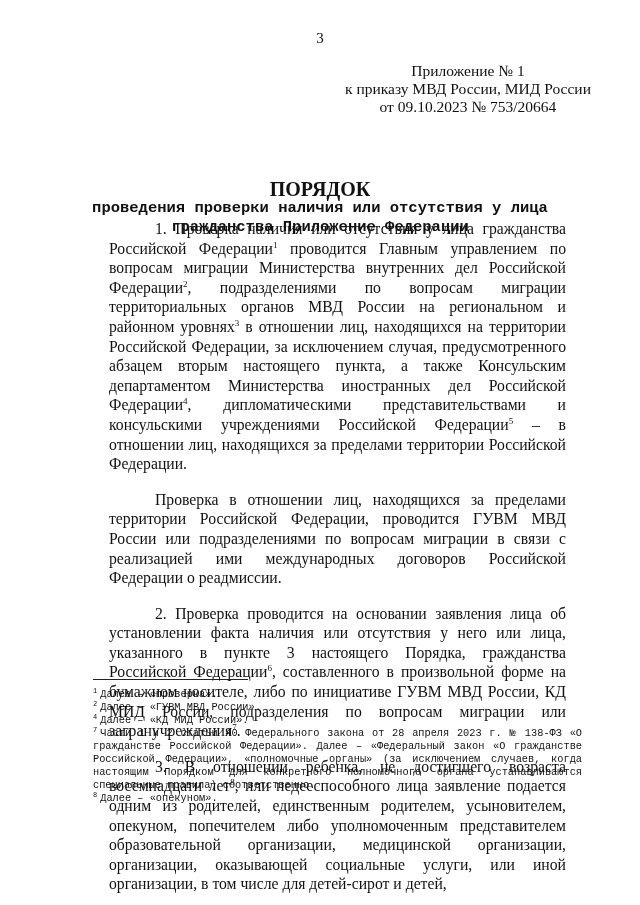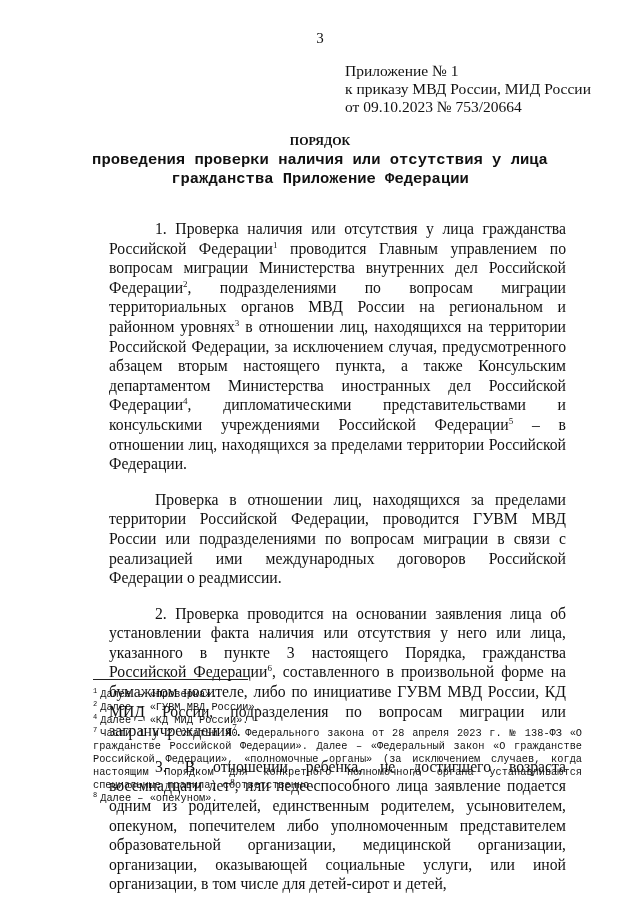--- a/index.html
+++ b/index.html
@@ -1,22 +1,22 @@
 <!DOCTYPE html>
 <html><head>
 <meta charset="utf-8">
 <style>
   html, body { margin: 0; padding: 0; background: #ffffff; }
   body { width: 640px; height: 905px; position: relative; overflow: hidden;
          font-family: "Liberation Serif", "DejaVu Serif", serif; color: #111; }
   .page-num { position: absolute; top: 30px; left: 0; width: 640px; text-align: center; font-size: 15px; }
   .appendix { position: absolute; top: 62px; left: 345px; font-size: 15.5px; line-height: 18px; }
-  .appendix div { white-space: nowrap; }
+  .appendix div { white-space: nowrap; text-align: center; }
   .title { position: absolute; top: 131px; left: 0; width: 640px; text-align: center; font-weight: bold; }
-  .title .t1 { font-size: 12px; line-height: 20px; }
+  .title .t1 { font-size: 20px; line-height: 20px; margin-top: 48px; }
   .title .t2 { font-size: 15.5px; line-height: 19px; font-family: Liberation Mono, monospace; }
   .body { position: absolute; top: 203px; left: 93px; width: 489px; font-size: 15.7px; line-height: 19.6px; }
   .body p { margin: 16px; text-align: justify; text-indent: 46px; }
   sup { font-size: 9px; line-height: 0; vertical-align: 6px; }
   .fn-rule { position: absolute; top: 679px; left: 93px; width: 155px; border-top: 1px solid #222; }
   .footnotes { position: absolute; top: 688px; left: 93px; width: 489px; font-size: 10.3px; line-height: 13px; }
   .footnotes div { text-align: justify; font-family: Liberation Mono, monospace; }
   .footnotes sup { font-size: 7px; vertical-align: 4px; margin-right: 3px; }
 </style>
 </head>

